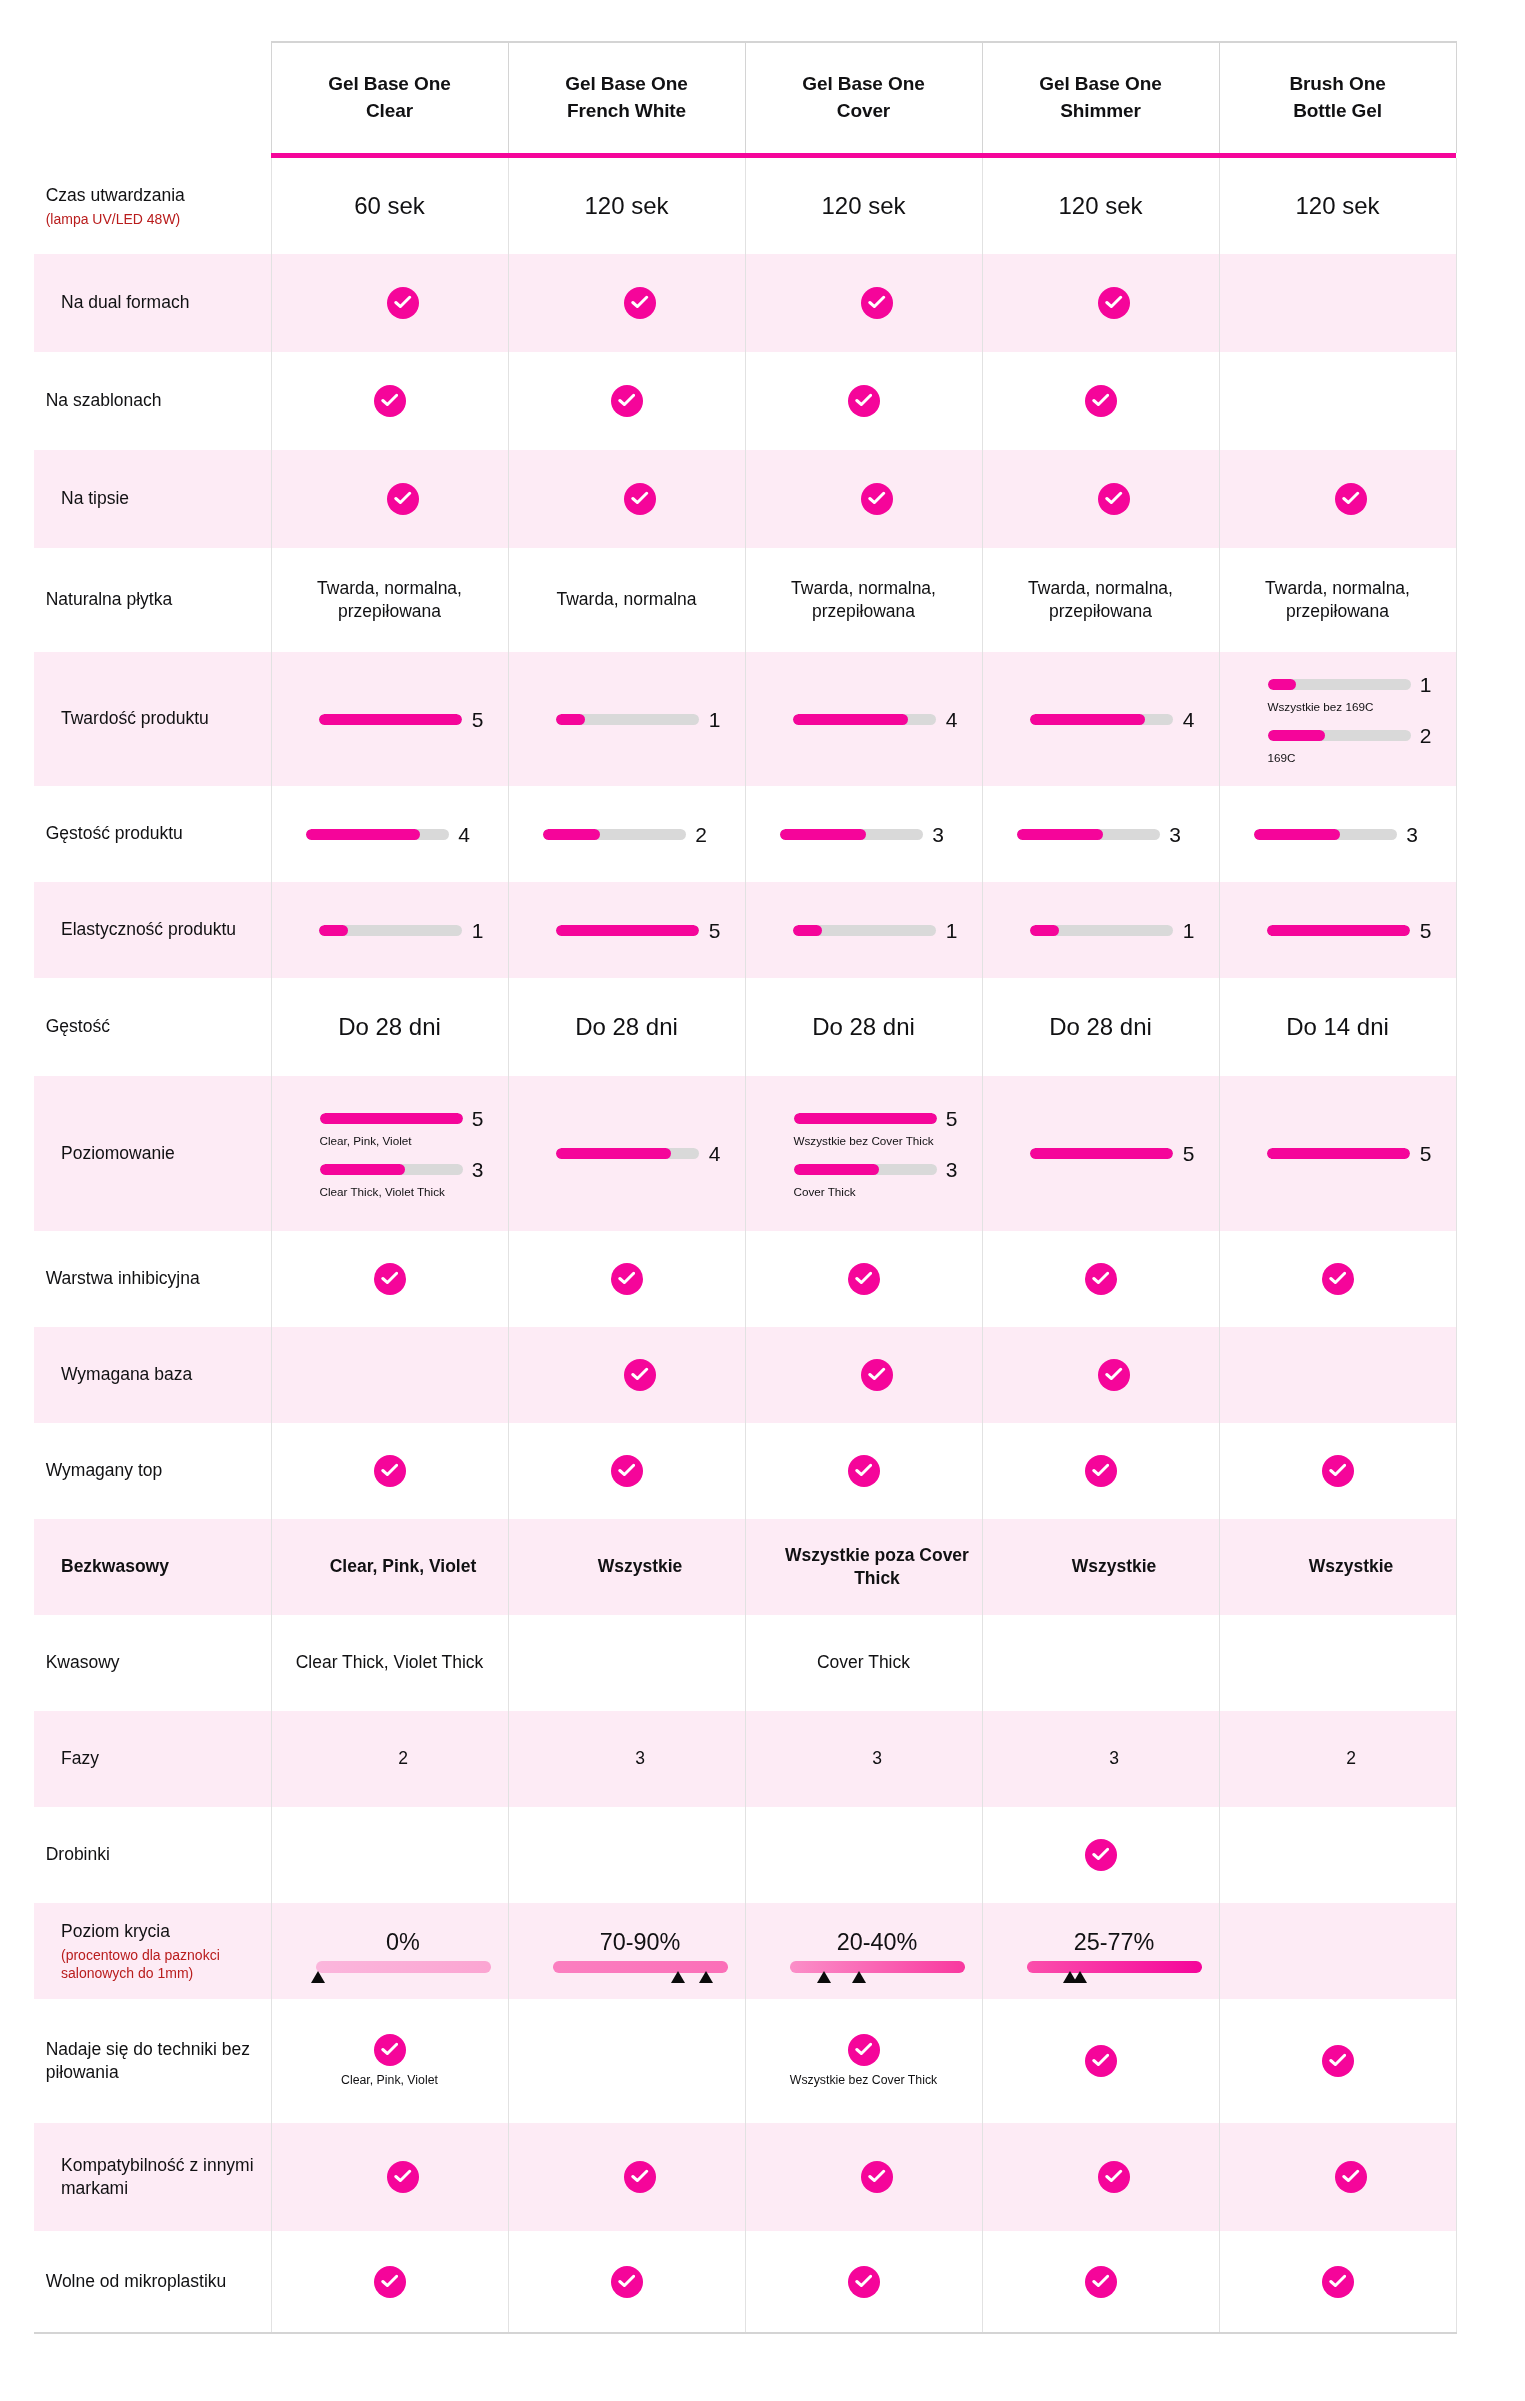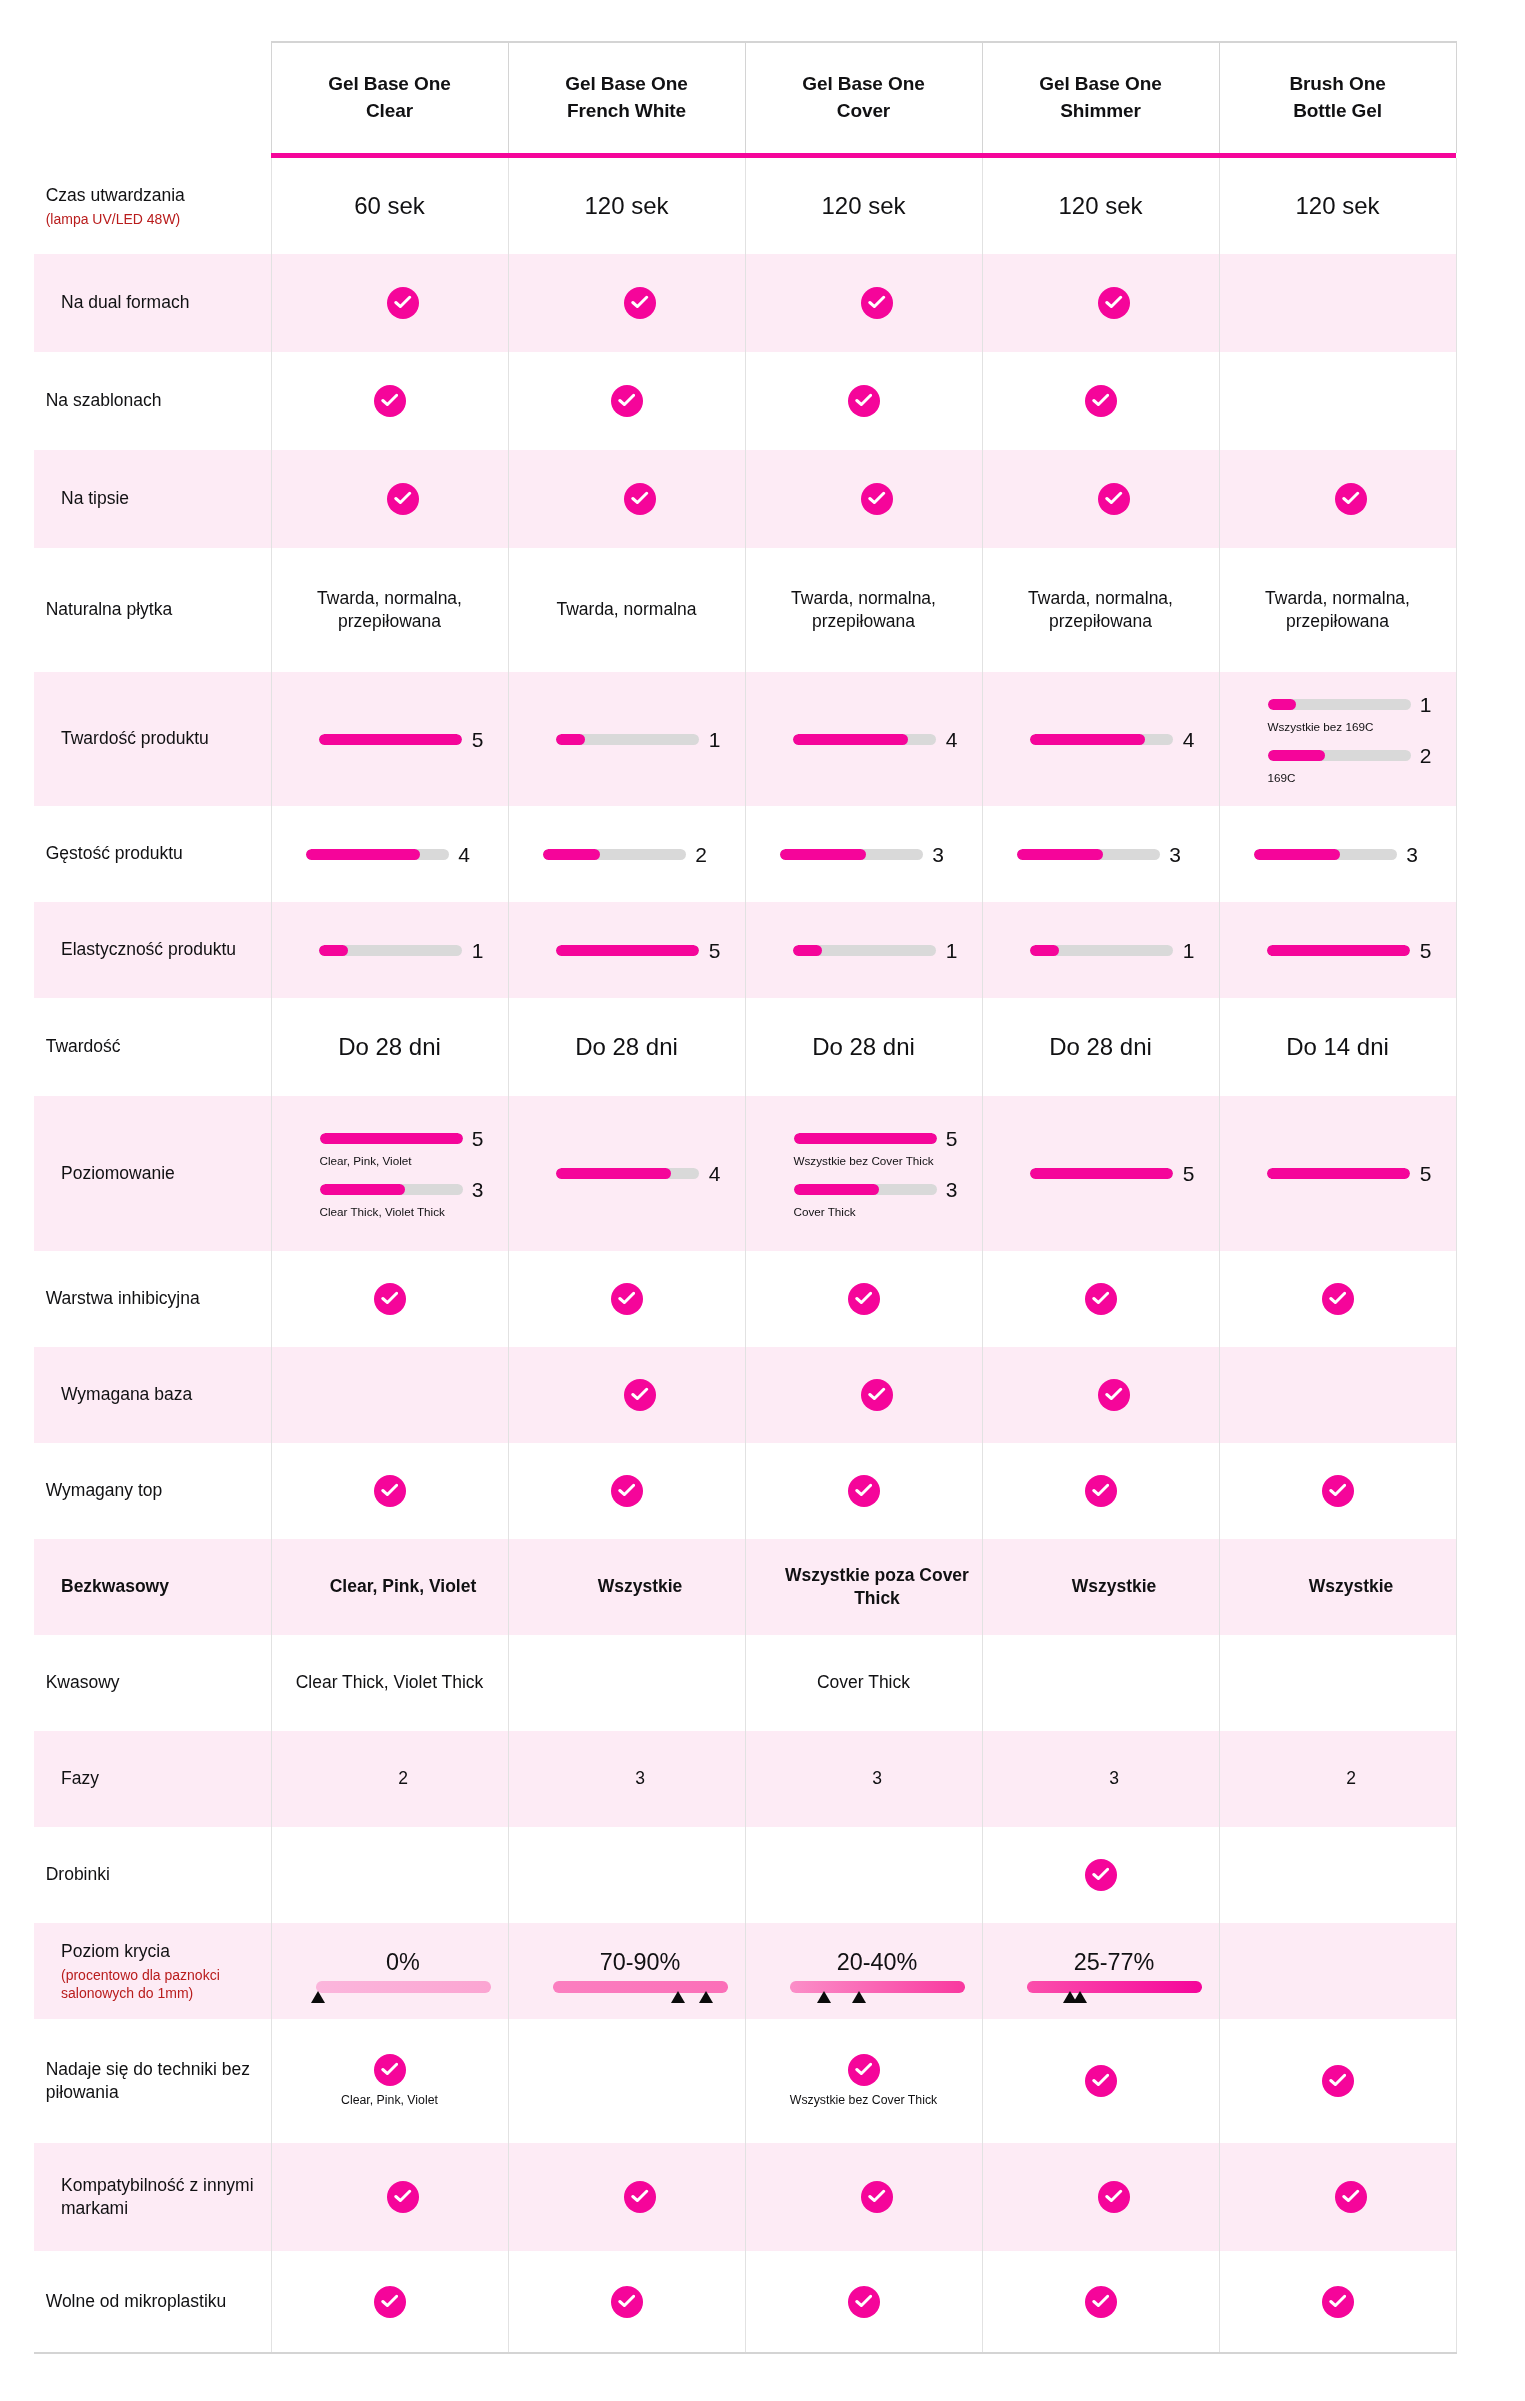--- a/index.html
+++ b/index.html
@@ -180,21 +180,21 @@
           <td class="val"><span class="check"><svg width="17.5" height="15" viewBox="0 0 30 26">
                 <path d="M3 13 L11 20 L27 4" stroke="#ffffff" stroke-width="5.2" fill="none" stroke-linecap="round" stroke-linejoin="round"></path>
               </svg></span></td>
           <td class="val"><span class="check"><svg width="17.5" height="15" viewBox="0 0 30 26">
                 <path d="M3 13 L11 20 L27 4" stroke="#ffffff" stroke-width="5.2" fill="none" stroke-linecap="round" stroke-linejoin="round"></path>
               </svg></span></td>
           <td class="val"><span class="check"><svg width="17.5" height="15" viewBox="0 0 30 26">
                 <path d="M3 13 L11 20 L27 4" stroke="#ffffff" stroke-width="5.2" fill="none" stroke-linecap="round" stroke-linejoin="round"></path>
               </svg></span></td>
         </tr>
-        <tr style="height: 124px;">
+        <tr style="height: 104px;">
           <td class="label"><span>Naturalna płytka</span></td>
           <td class="val"><span>Twarda, normalna, przepiłowana</span></td>
           <td class="val"><span>Twarda, normalna</span></td>
           <td class="val"><span>Twarda, normalna, przepiłowana</span></td>
           <td class="val"><span>Twarda, normalna, przepiłowana</span></td>
           <td class="val"><span>Twarda, normalna, przepiłowana</span></td>
         </tr>
         <tr class="alt" style="height: 134px;">
           <td class="label"><span>Twardość produktu</span></td>
           <td class="val">
@@ -364,21 +364,21 @@
               <div class="barwrap">
                 <div class="track">
                   <div class="fill" style="width: 100%;"></div>
                 </div>
               </div>
               <span class="num">5</span>
             </div>
           </td>
         </tr>
         <tr style="height: 98px;">
-          <td class="label"><span>Twardość</span></td>
+          <td class="label"><span>Gęstość</span></td>
           <td class="val"><span class="big">Do 28 dni</span></td>
           <td class="val"><span class="big">Do 28 dni</span></td>
           <td class="val"><span class="big">Do 28 dni</span></td>
           <td class="val"><span class="big">Do 28 dni</span></td>
           <td class="val"><span class="big">Do 14 dni</span></td>
         </tr>
         <tr class="alt" style="height: 155px;">
           <td class="label"><span>Poziomowanie</span></td>
           <td class="val">
             <div class="stack">

